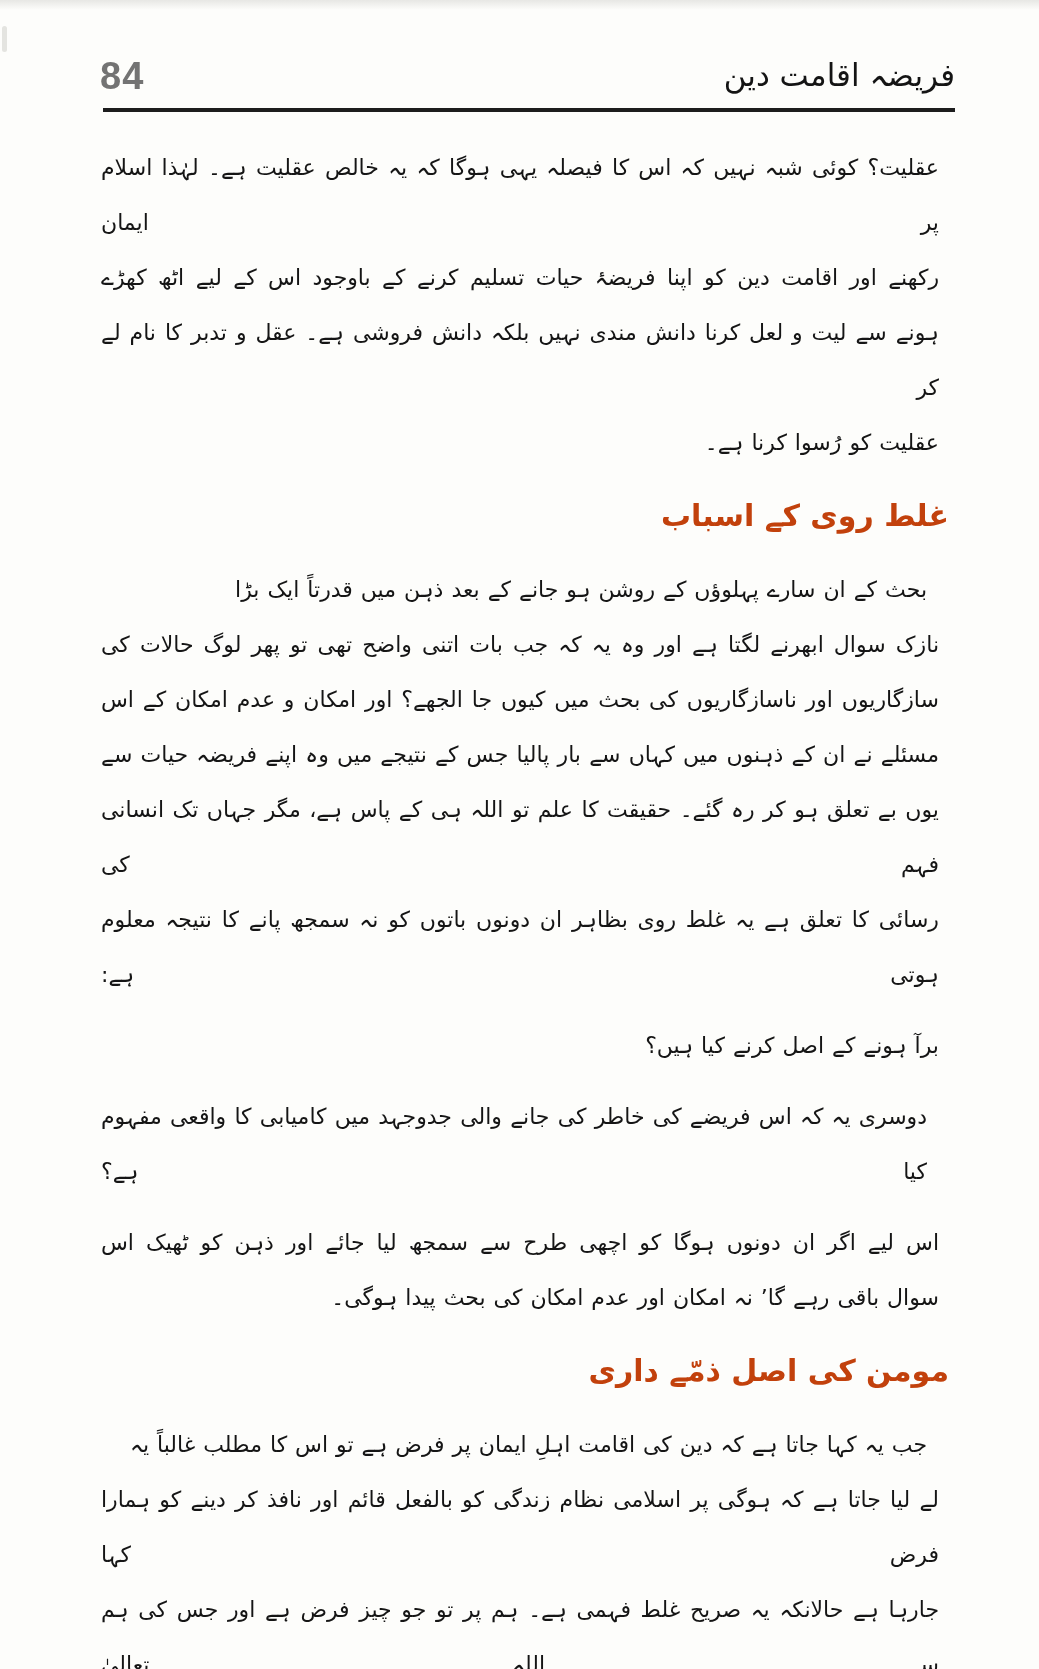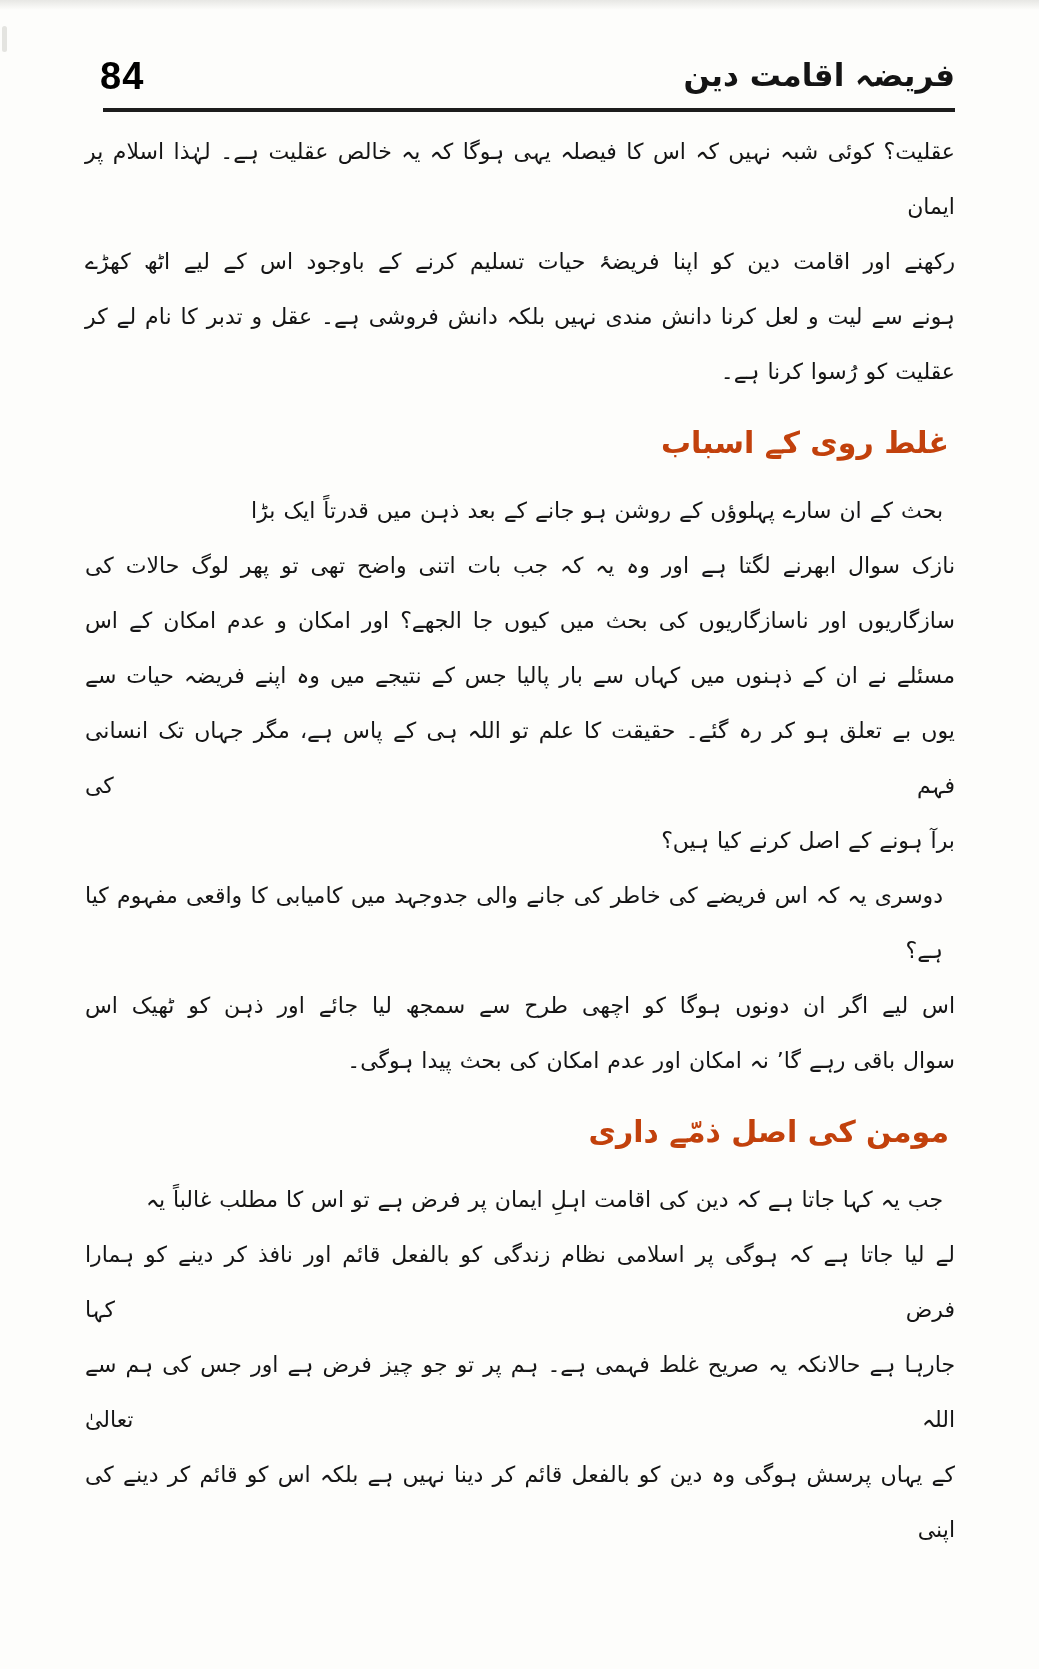--- a/index.html
+++ b/index.html
@@ -42,41 +42,41 @@
     justify-content: space-between;
     align-items: flex-end;
   }
   .page-number {
     font-family: "Liberation Sans", sans-serif;
     font-weight: 700;
     font-size: 38px;
     line-height: 1;
     letter-spacing: 1px;
     margin-left: 15px;
-    color: #000000;
+    color: #737373;
   }
   .running-title {
     direction: rtl;
     font-size: 31px;
-    font-weight: 700;
+    font-weight: 400;
     line-height: 1.25;
     color: #141414;
     padding-left: 2px;
   }
   .header-rule {
     margin-top: 13px;
     margin-left: 18px;
     height: 0;
     border-top: 4px solid #1d1d1d;
   }
   .content {
     margin: 0 84px 0 85px;
     padding-top: 12px;
   }
-  .paragraph { margin: 0; }
+  .paragraph { margin: 16px; }
   .line {
     direction: rtl;
     font-size: 22px;
     line-height: 55px;
     text-align: justify;
     text-align-last: justify;
     word-spacing: 1px;
     color: #151515;
   }
   .line.align-right {
@@ -117,20 +117,21 @@
         <div class="line">ہونے سے لیت و لعل کرنا دانش مندی نہیں بلکہ دانش فروشی ہے۔ عقل و تدبر کا نام لے کر</div>
         <div class="line align-right">عقلیت کو رُسوا کرنا ہے۔</div>
       </div>
       <div class="section-heading">غلط روی کے اسباب</div>
       <div class="paragraph">
         <div class="line align-right indent">بحث کے ان سارے پہلوؤں کے روشن ہو جانے کے بعد ذہن میں قدرتاً ایک بڑا</div>
         <div class="line">نازک سوال ابھرنے لگتا ہے اور وہ یہ کہ جب بات اتنی واضح تھی تو پھر لوگ حالات کی</div>
         <div class="line">سازگاریوں اور ناسازگاریوں کی بحث میں کیوں جا الجھے؟ اور امکان و عدم امکان کے اس</div>
         <div class="line">مسئلے نے ان کے ذہنوں میں کہاں سے بار پالیا جس کے نتیجے میں وہ اپنے فریضہ حیات سے</div>
         <div class="line">یوں بے تعلق ہو کر رہ گئے۔ حقیقت کا علم تو اللہ ہی کے پاس ہے، مگر جہاں تک انسانی فہم کی</div>
+        <div class="line">رسائی کا تعلق ہے یہ غلط روی بظاہر ان دونوں باتوں کو نہ سمجھ پانے کا نتیجہ معلوم ہوتی ہے:</div>
       </div>
       <div class="paragraph">
         <div class="line align-right">برآ ہونے کے اصل کرنے کیا ہیں؟</div>
       </div>
       <div class="paragraph">
         <div class="line indent">دوسری یہ کہ اس فریضے کی خاطر کی جانے والی جدوجہد میں کامیابی کا واقعی مفہوم کیا ہے؟</div>
       </div>
       <div class="paragraph">
         <div class="line">اس لیے اگر ان دونوں ہوگا کو اچھی طرح سے سمجھ لیا جائے اور ذہن کو ٹھیک اس</div>
         <div class="line align-right">سوال باقی رہے گا’ نہ امکان اور عدم امکان کی بحث پیدا ہوگی۔</div>

